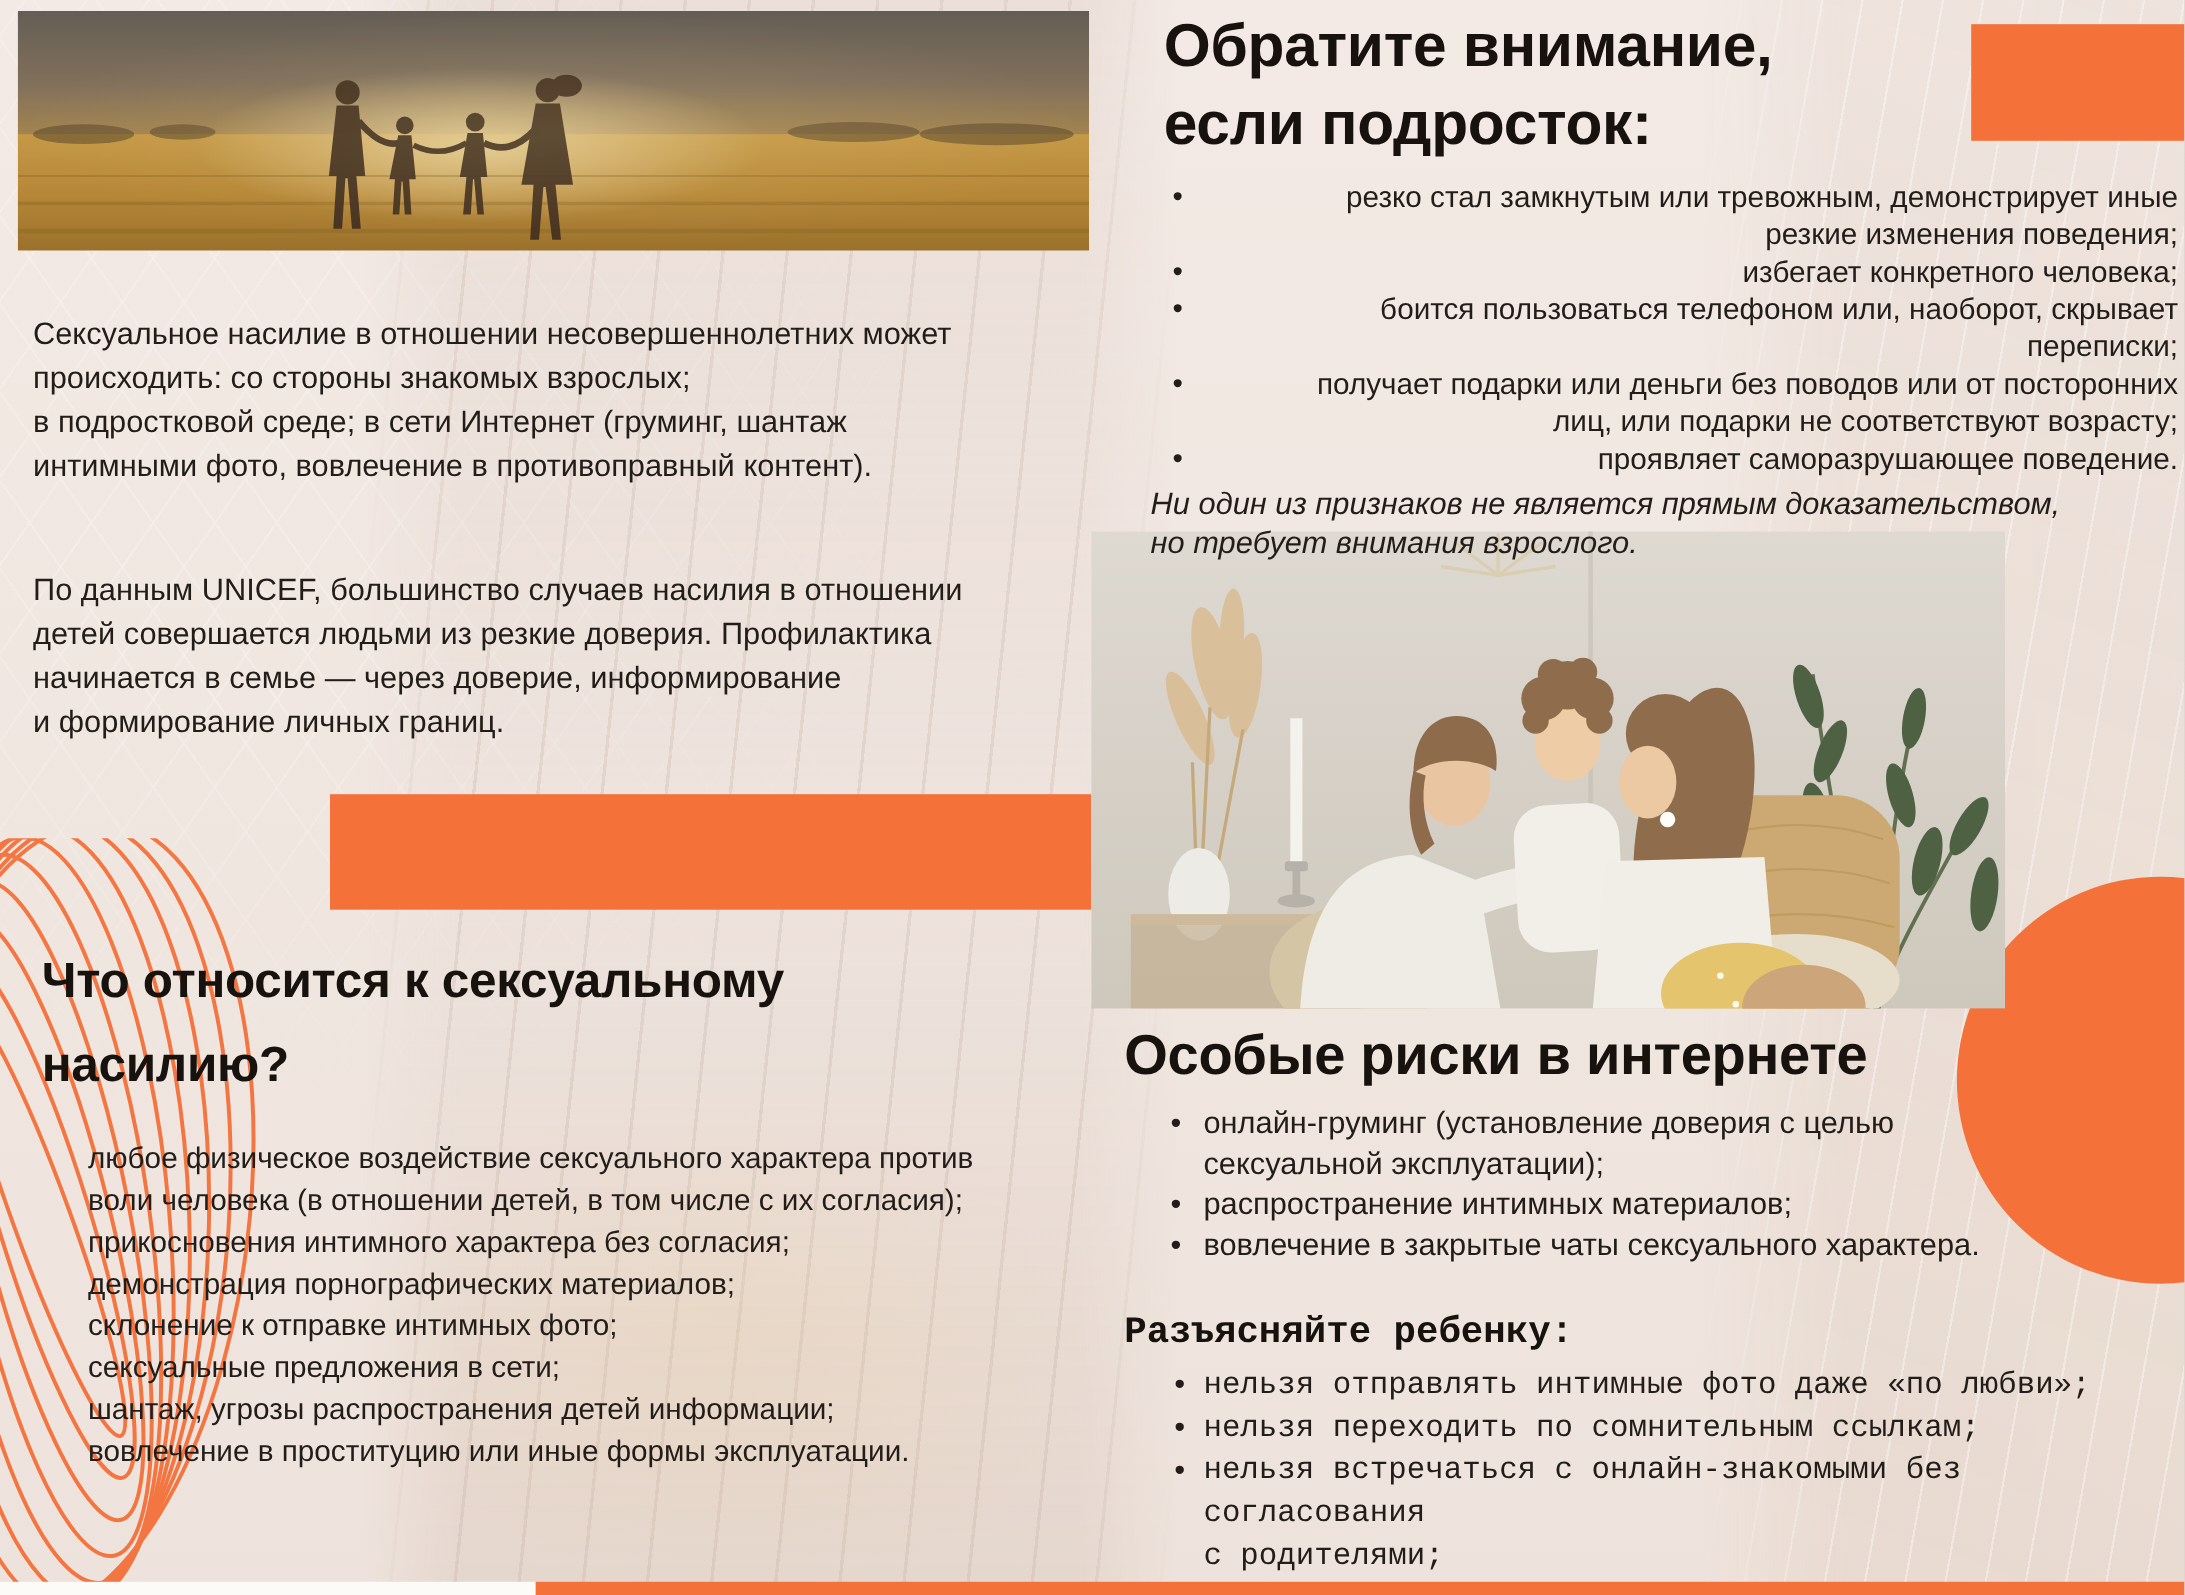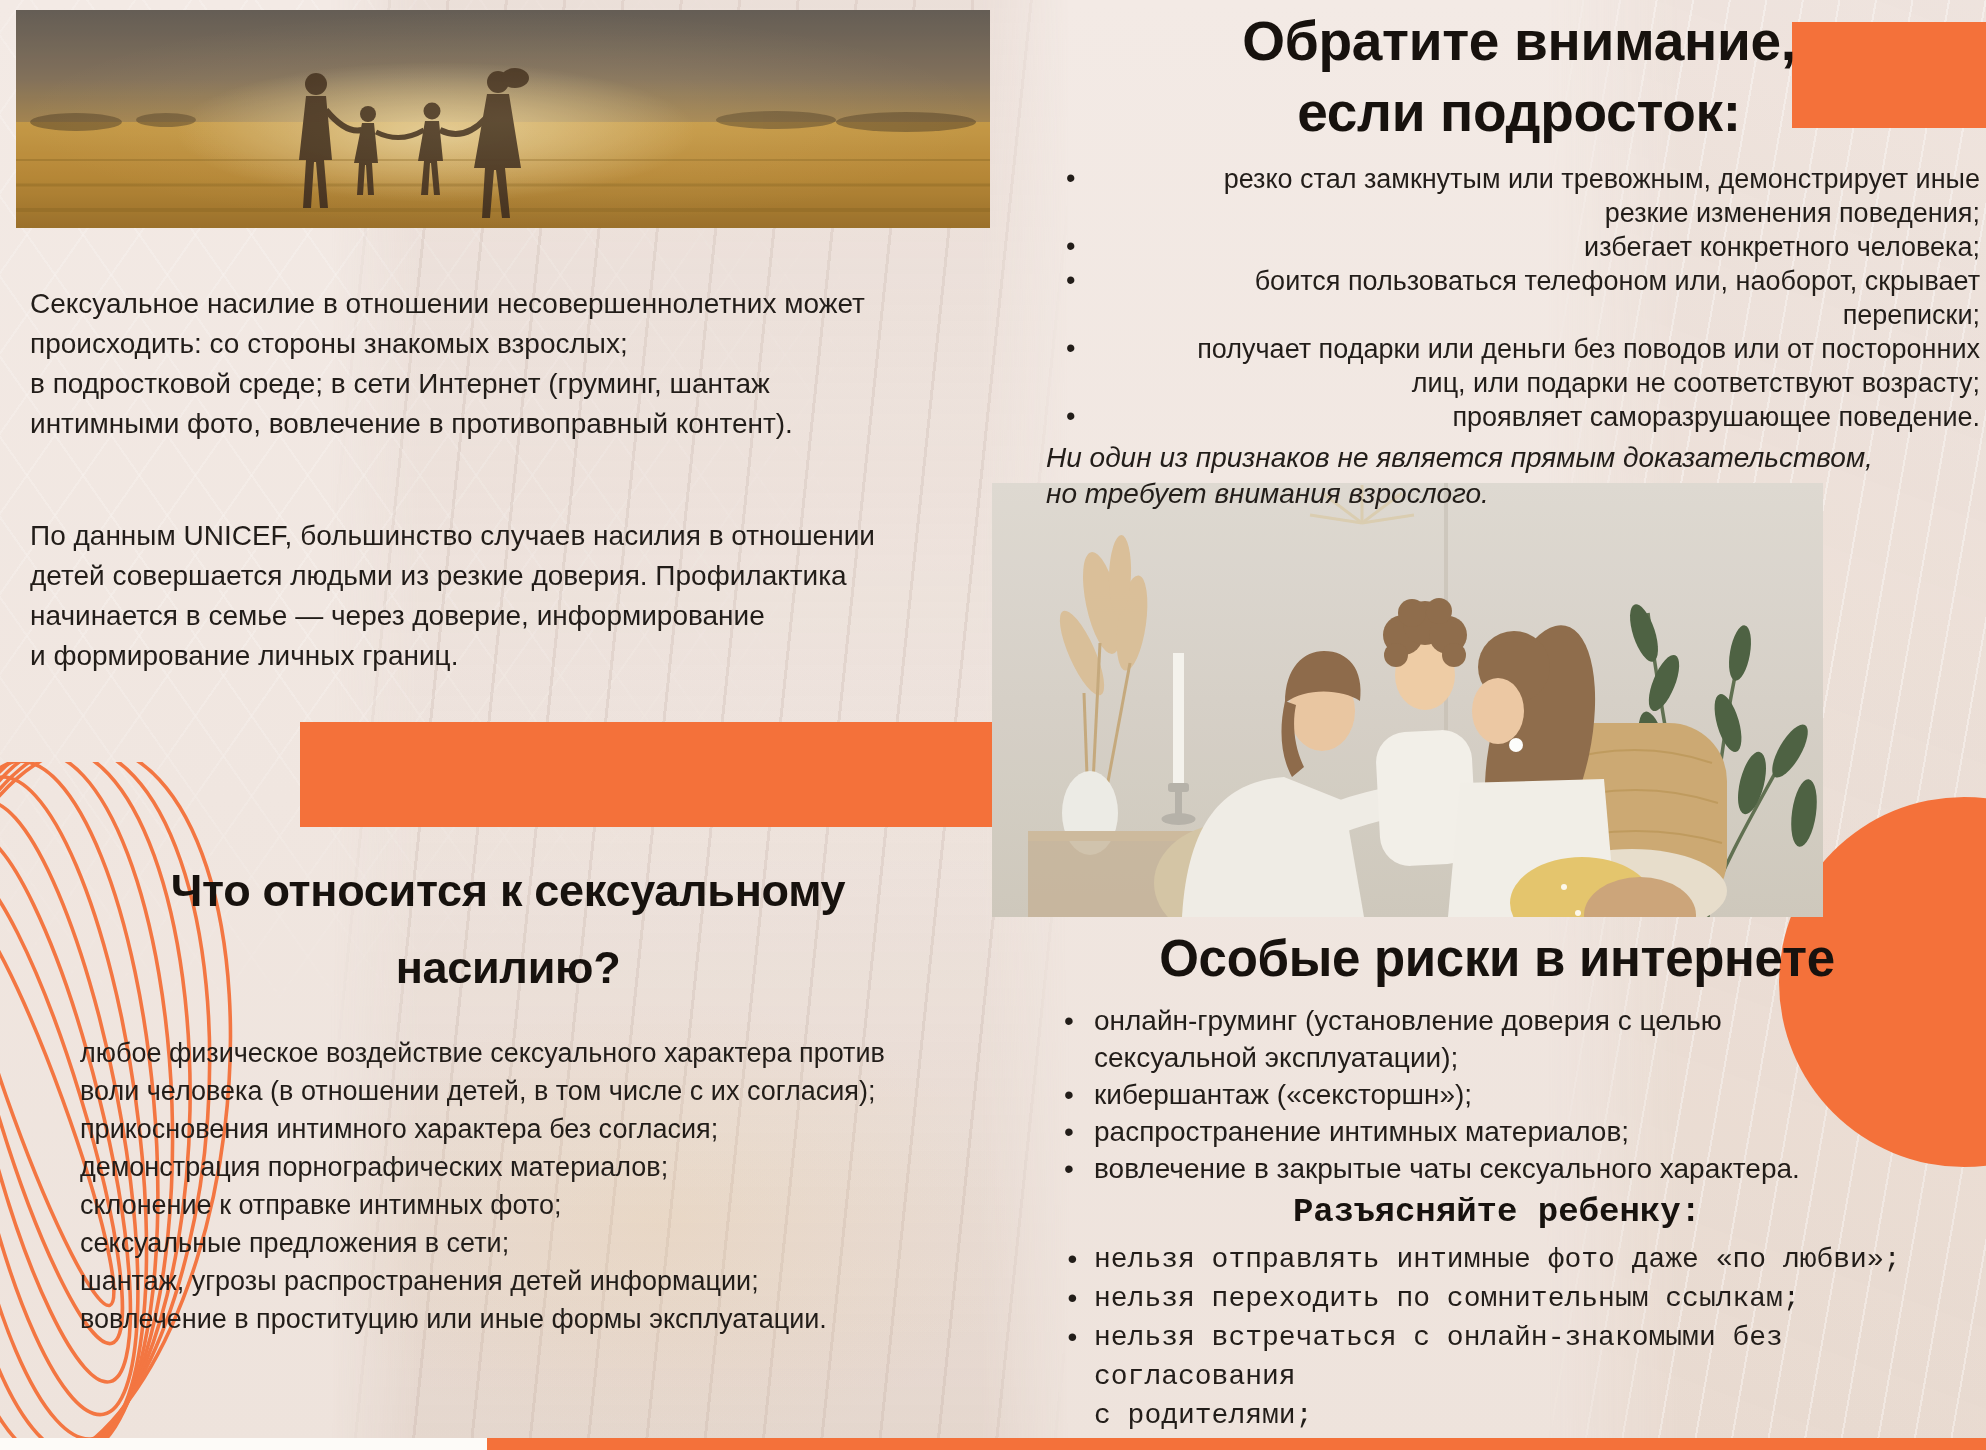--- a/index.html
+++ b/index.html
@@ -38,21 +38,21 @@
   .spiral{position:absolute;left:-34px;top:762px;z-index:0;}
   .strip-white{position:absolute;left:0;top:1438px;width:487px;height:12px;background:#fdfbf8;z-index:4;}
   .strip-orange{position:absolute;left:487px;top:1438px;width:1499px;height:12px;background:var(--accent);z-index:4;}
   
   .photo-field{position:absolute;left:16px;top:10px;width:974px;height:218px;overflow:hidden;z-index:2;}
   .photo-indoor{position:absolute;left:992px;top:483px;width:831px;height:434px;overflow:hidden;z-index:2;}
   .photo-field svg,.photo-indoor svg{display:block;}
   
   section{position:absolute;z-index:3;}
   .pre{white-space:pre-line;}
-  h1,h2,h3{margin:0;font-weight:800;color:#17120e;letter-spacing:-.3px;text-align:center;}
+  h1,h2,h3{margin:0;font-weight:800;color:#17120e;letter-spacing:-.3px;}
   .why{left:30px;top:252px;width:940px;}
   .why h1{font-size:47px;line-height:60px;}
   .why .body{margin:0;font-size:28px;line-height:40px;color:#221d19;}
   .why .p1{margin-top:32px;}
   .why .p2{margin-top:72px;}
   .what{left:38px;top:852px;width:940px;}
   .what h2{font-size:45px;line-height:77px;}
   .what .plain-list{margin-top:28px;margin-left:42px;font-size:27px;line-height:38px;color:#221d19;}
   .att{left:1058px;top:6px;width:922px;}
   .att h1{font-size:55px;line-height:71px;}
@@ -293,21 +293,20 @@
     <p class="note pre">Ни один из признаков не является прямым доказательством,
 но требует внимания взрослого.</p>
   </section>
 
   <section class="risks">
     <h2>Особые риски в интернете</h2>
     <ul>
 
     <li>онлайн-груминг (установление доверия с целью
 сексуальной эксплуатации);</li>
-        <li>кибершантаж («сексторшн»);</li>
         <li>распространение интимных материалов;</li>
         <li>вовлечение в закрытые чаты сексуального характера.</li>
       </ul>
   </section>
 
   <section class="explain">
     <h3>Разъясняйте ребенку:</h3>
     <ul>
 
     <li>нельзя отправлять интимные фото даже «по любви»;</li>

